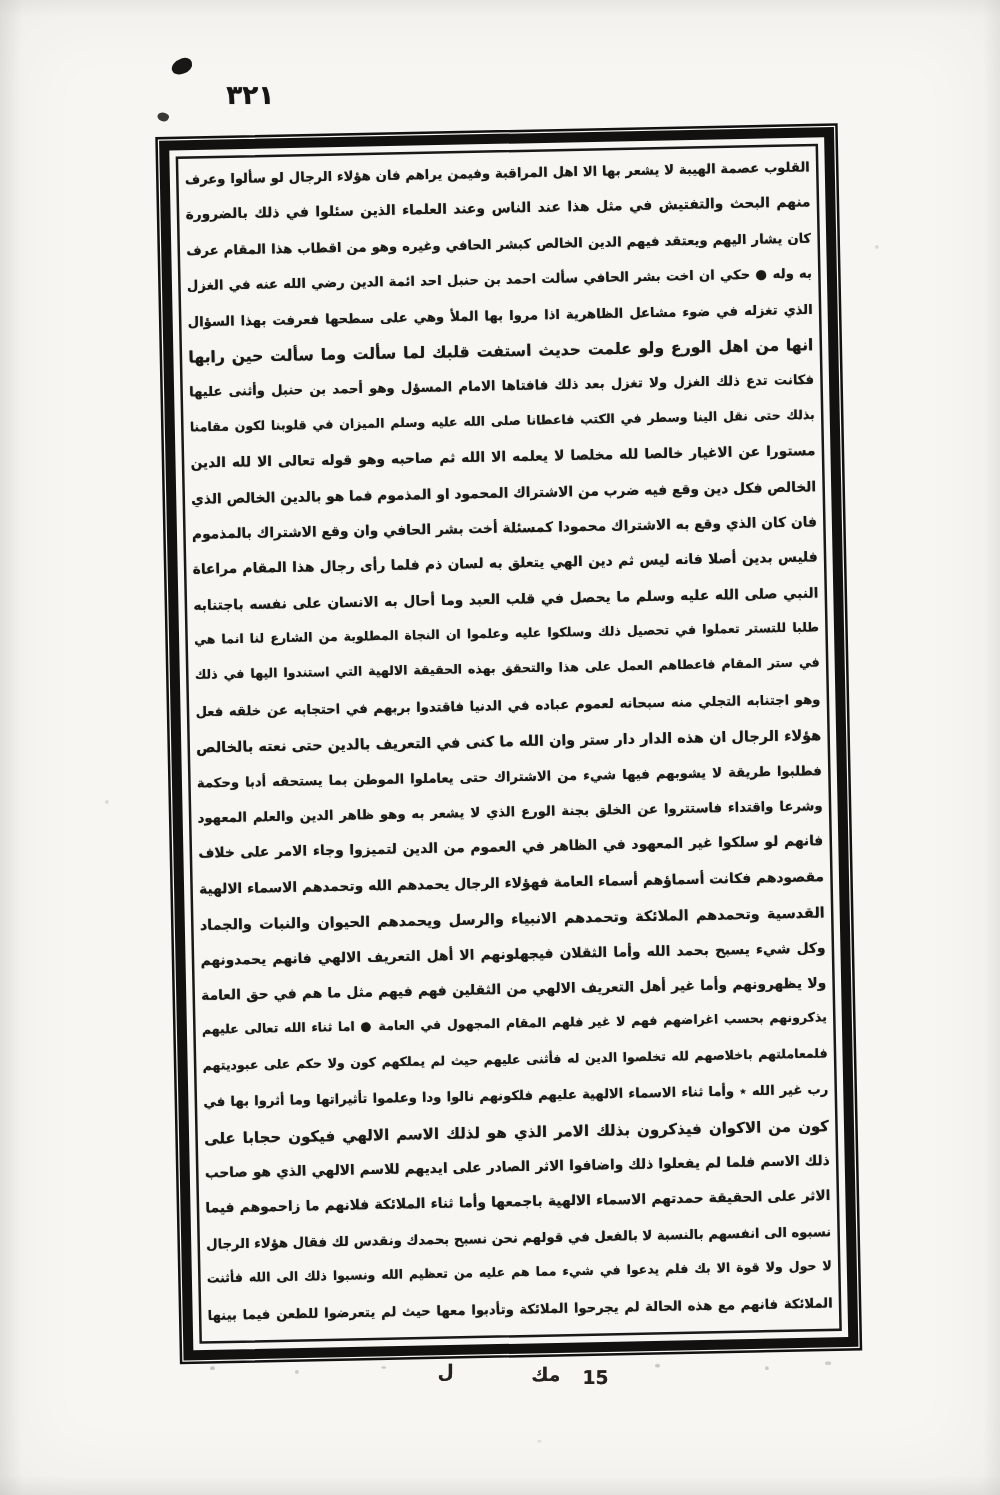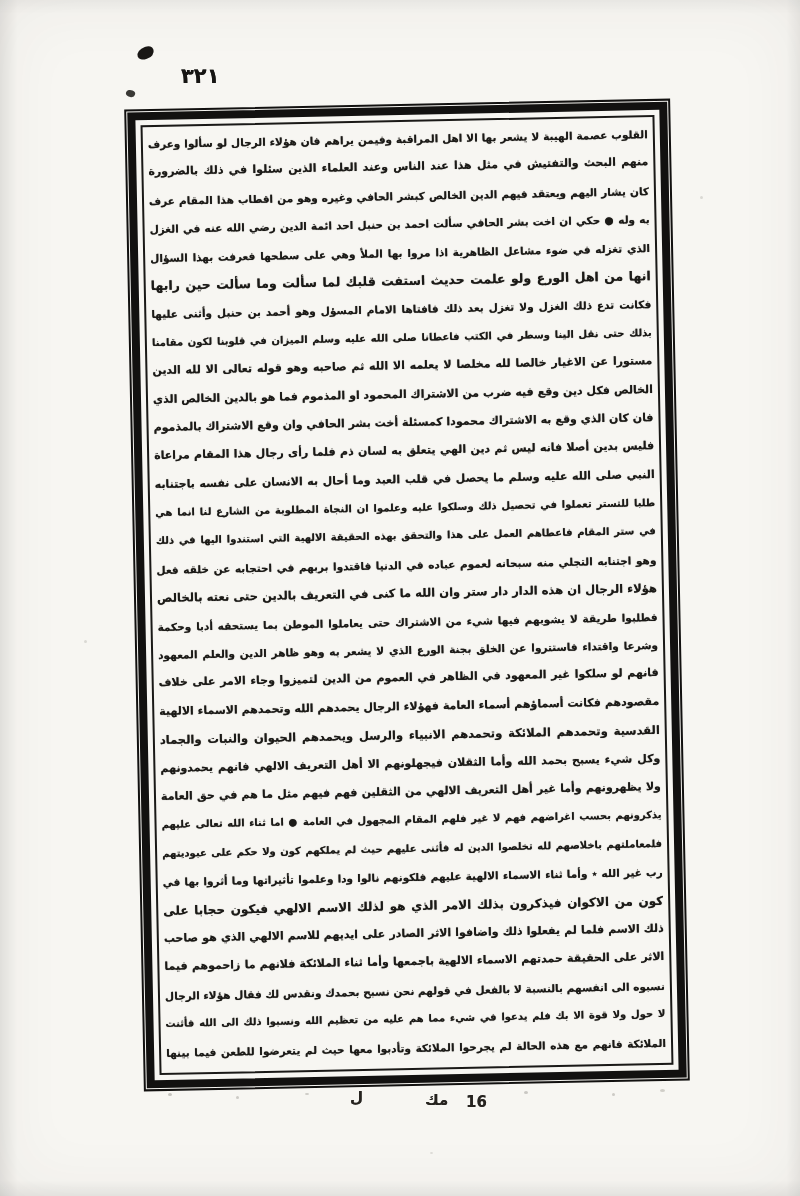--- a/index.html
+++ b/index.html
@@ -117,21 +117,21 @@
         <div class="tline" style="font-size: 10.5px;">رب غير الله ٭ وأما ثناء الاسماء الالهية عليهم فلكونهم نالوا ودا وعلموا تأثيراتها وما أثروا بها في</div>
         <div class="tline" style="font-size: 12px;">كون من الاكوان فيذكرون بذلك الامر الذي هو لذلك الاسم الالهي فيكون حجابا على</div>
         <div class="tline" style="font-size: 11px;">ذلك الاسم فلما لم يفعلوا ذلك واضافوا الاثر الصادر على ايديهم للاسم الالهي الذي هو صاحب</div>
         <div class="tline" style="font-size: 11px;">الاثر على الحقيقة حمدتهم الاسماء الالهية باجمعها وأما ثناء الملائكة فلانهم ما زاحموهم فيما</div>
         <div class="tline" style="font-size: 10.5px;">نسبوه الى انفسهم بالنسبة لا بالفعل في قولهم نحن نسبح بحمدك ونقدس لك فقال هؤلاء الرجال</div>
         <div class="tline" style="font-size: 10px;">لا حول ولا قوة الا بك فلم يدعوا في شيء مما هم عليه من تعظيم الله ونسبوا ذلك الى الله فأثنت عليهم</div>
         <div class="tline" style="font-size: 10.5px;">الملائكة فانهم مع هذه الحالة لم يجرحوا الملائكة وتأدبوا معها حيث لم يتعرضوا للطعن فيما بينها</div>
       </div>
   </div>
 
-  <div class="mark mark-r">16</div>
+  <div class="mark mark-r">15</div>
   <div class="mark mark-m">مك</div>
   <div class="mark mark-l">ل</div>
 
   <div class="speck s1"></div>
   <div class="speck s2"></div>
   <div class="speck s3"></div>
   <div class="speck s4"></div>
   <div class="speck s5"></div>
   <div class="speck s6"></div>
   <div class="speck s7"></div>

